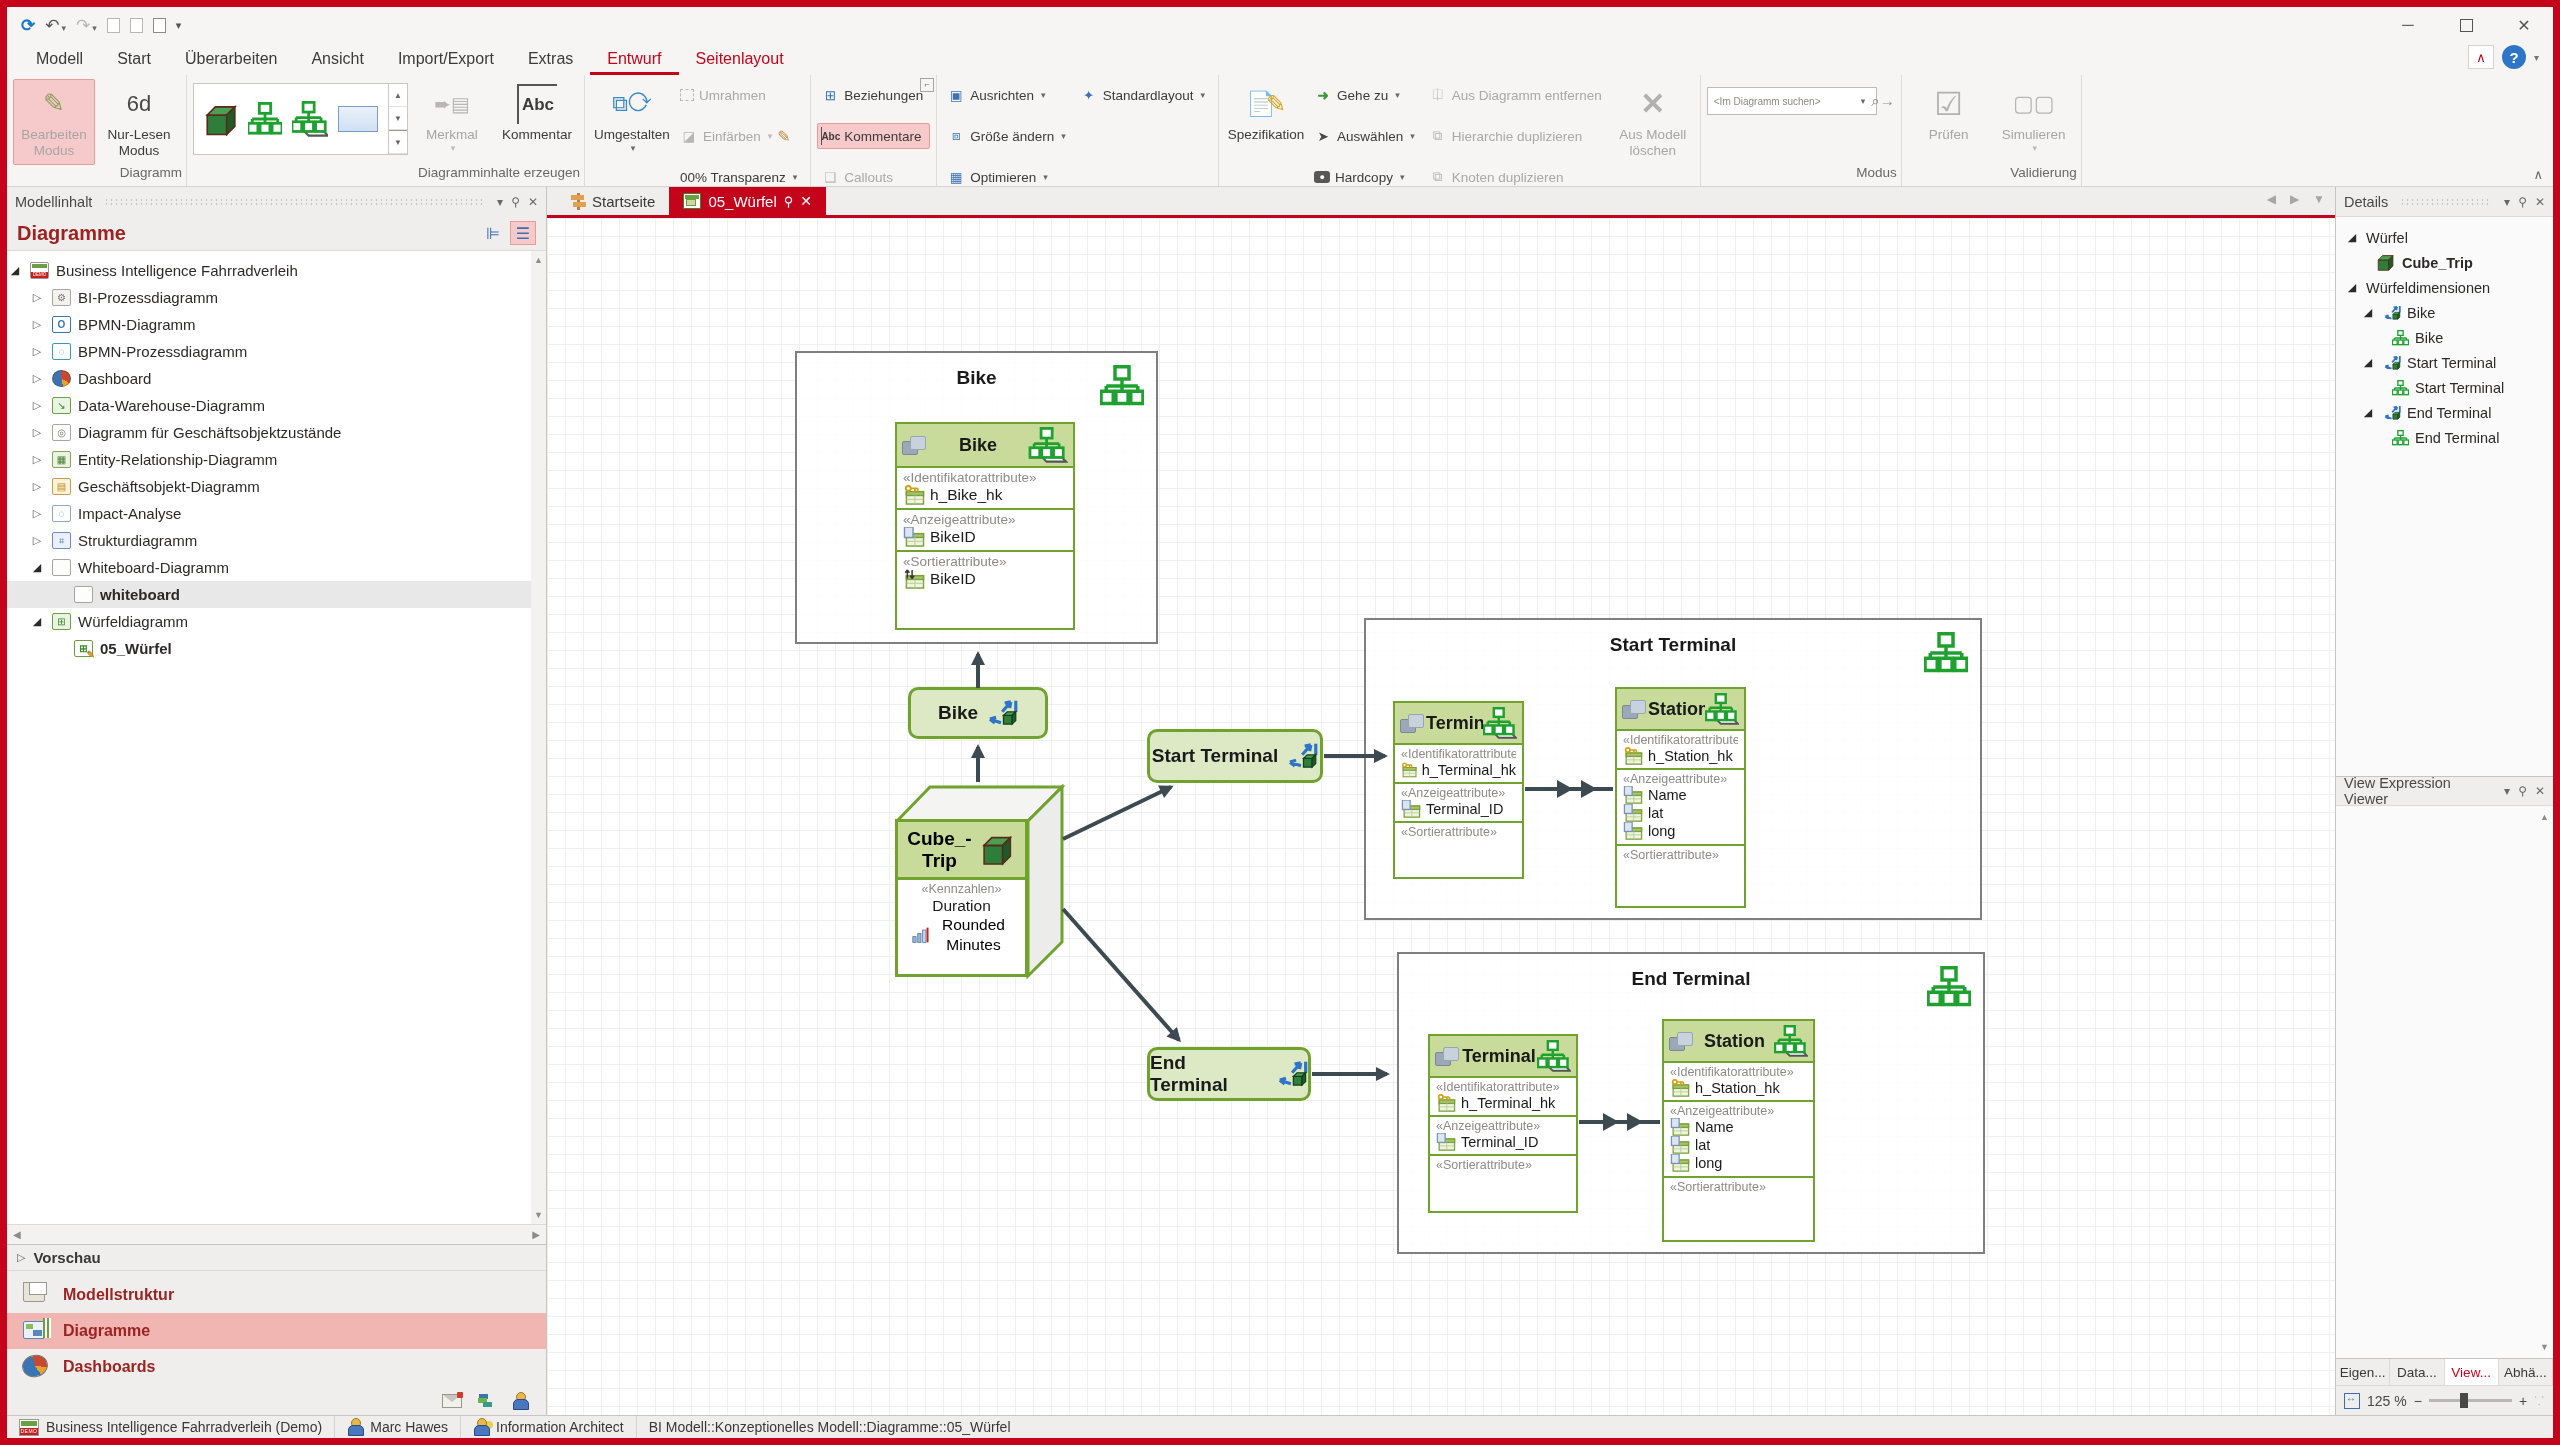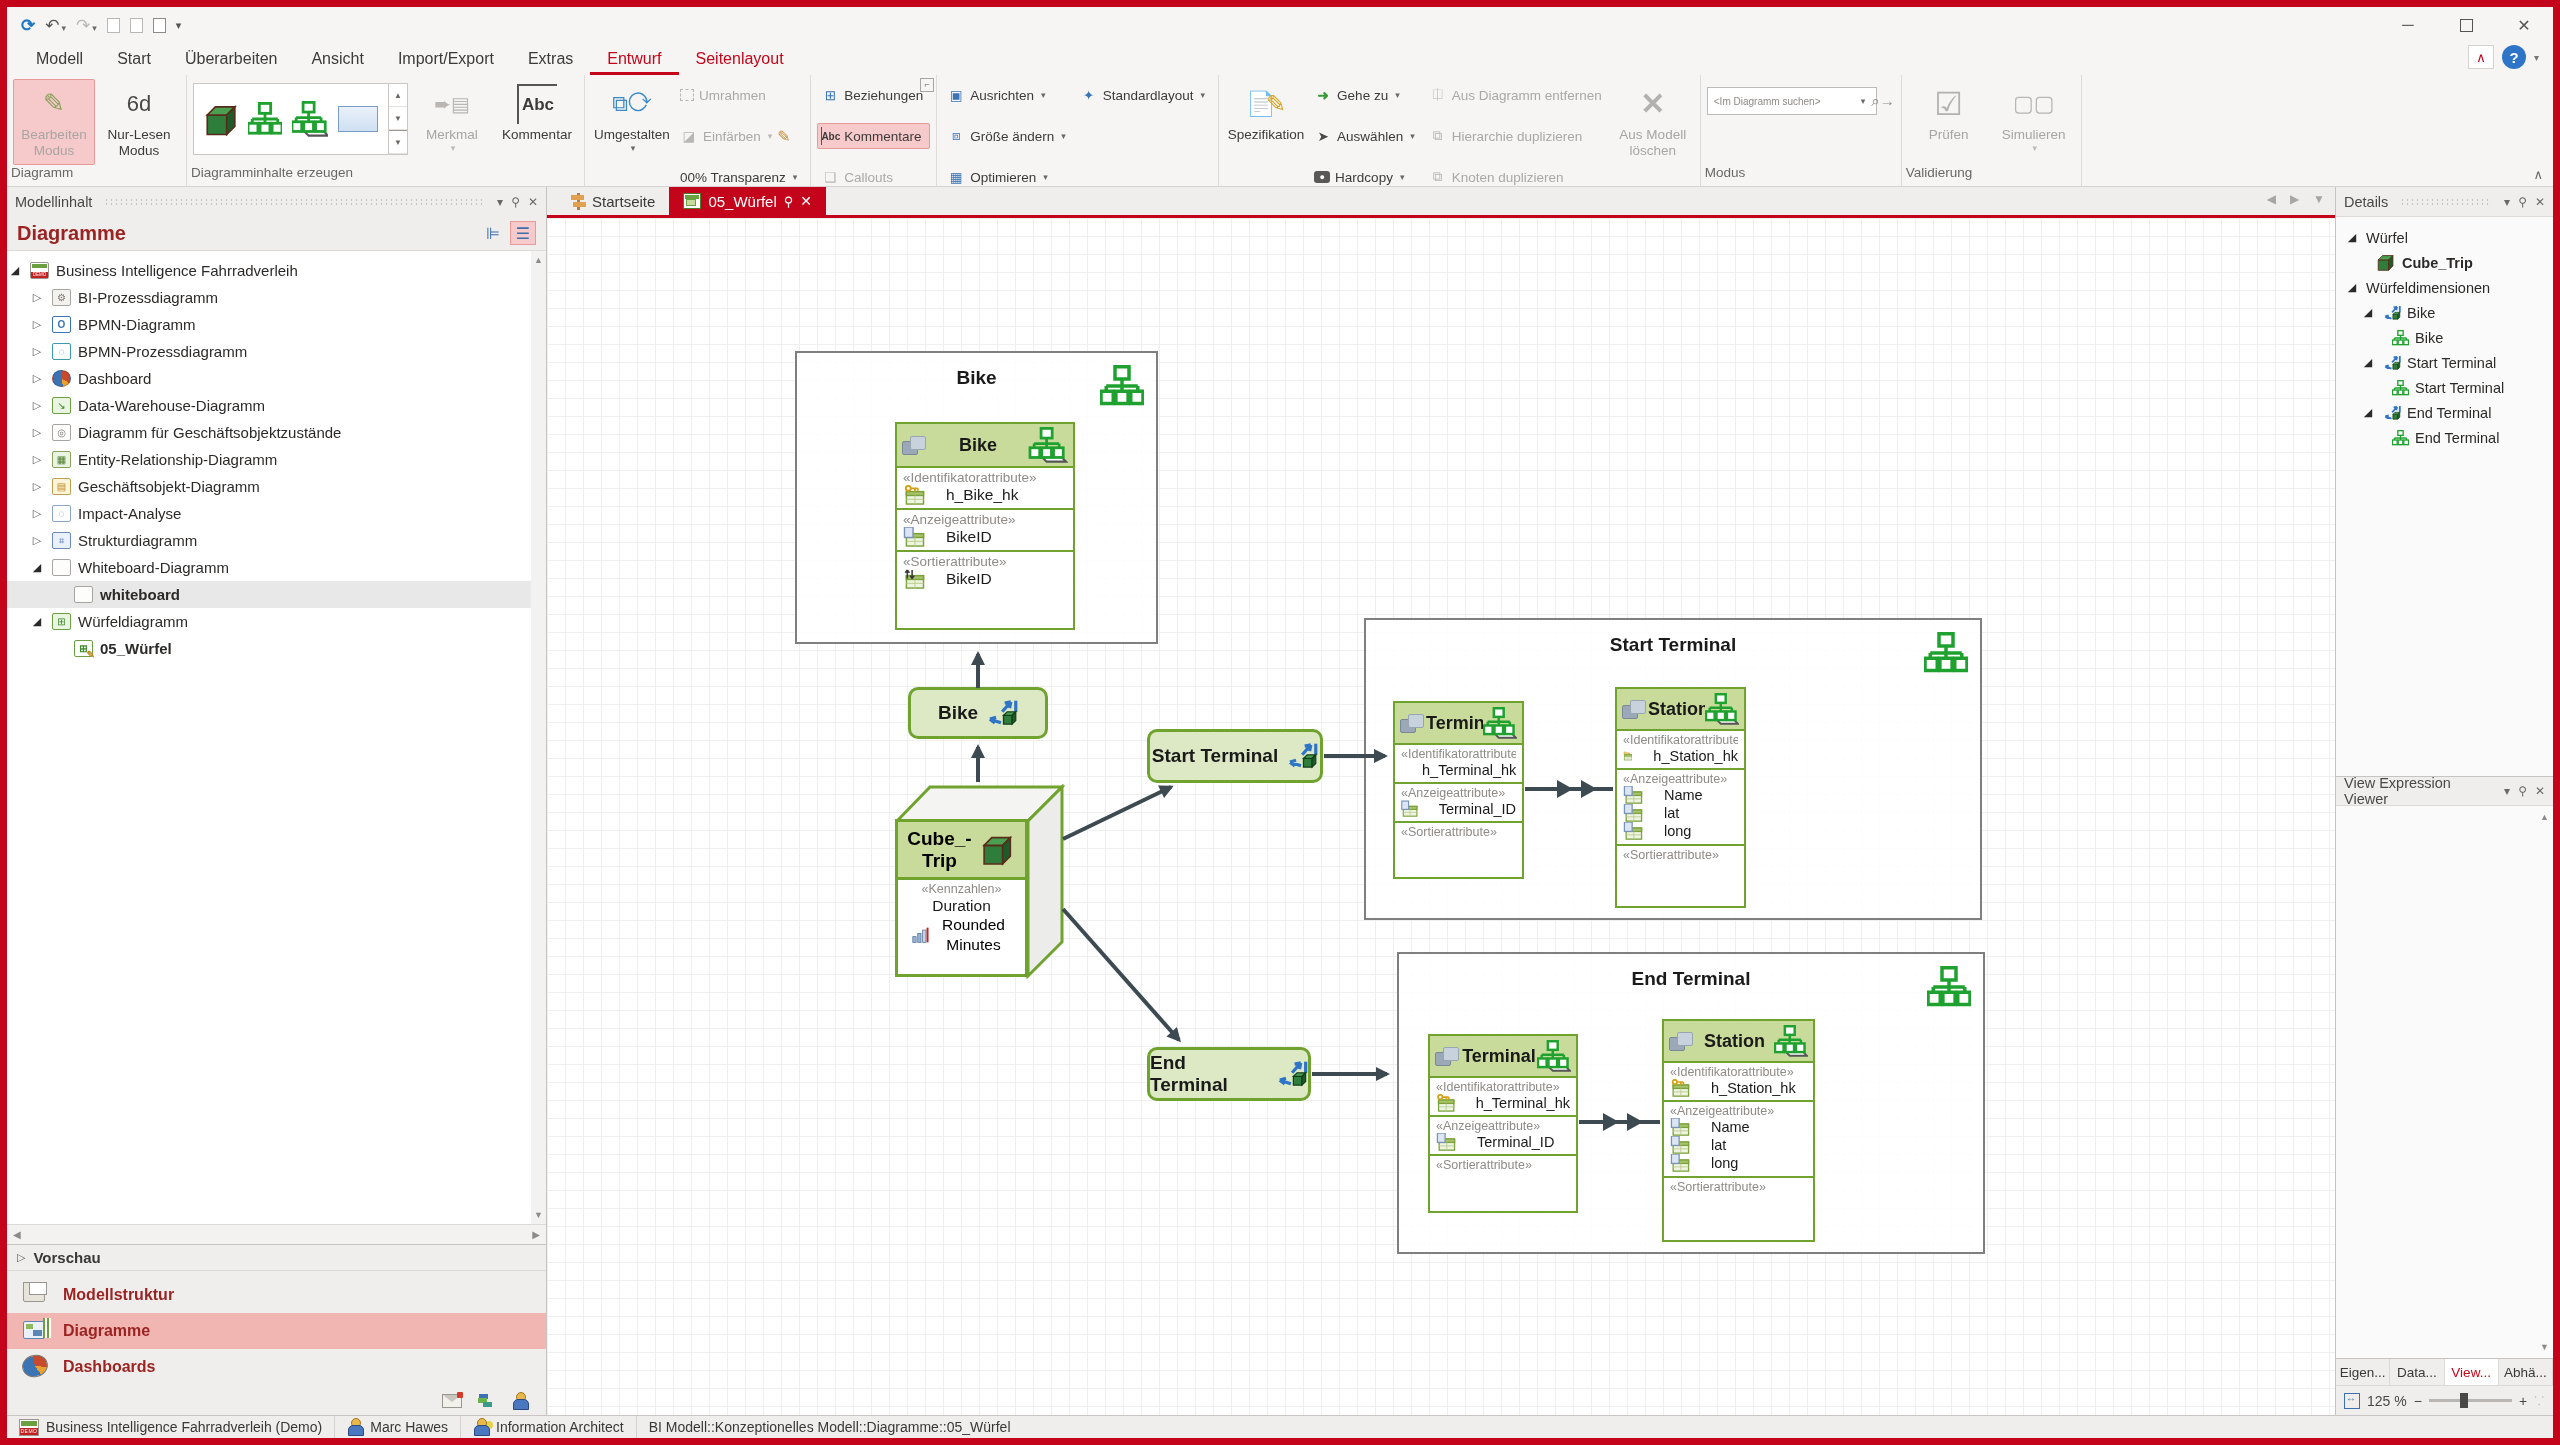--- a/index.html
+++ b/index.html
@@ -30,21 +30,21 @@
 .rtab.active{color:var(--red);border-bottom:3px solid var(--red);padding-bottom:4px}
 .rtab.context{color:var(--red)}
 .rtabs-right{position:absolute;right:14px;top:2px;display:flex;gap:8px;align-items:center}
 .pinup{border:1px solid #d5d2cf;background:#fff;color:var(--red);font-size:13px;width:26px;height:24px;display:flex;align-items:center;justify-content:center;cursor:pointer}
 .helpb{width:24px;height:24px;border-radius:50%;background:#2e75c8;color:#fff;font-weight:bold;font-size:15px;display:flex;align-items:center;justify-content:center;cursor:pointer}
 .helpdd{color:#777;font-size:10px}
 
 .ribbon{height:112px;background:var(--chrome2);border-bottom:1px solid var(--bd);display:flex;flex:0 0 auto;position:relative}
 .rg{display:flex;flex-direction:column;border-right:1px solid #dedbd8;padding:2px 4px 0}
 .rg-body{flex:1;display:flex;align-items:stretch;gap:3px;padding:2px 2px 0}
-.rg-label{height:21px;text-align:left;font-size:13.5px;color:#6b6764;position:relative}
+.rg-label{height:21px;text-align:right;font-size:13.5px;color:#6b6764;position:relative}
 .rbtn-lg{width:82px;display:flex;flex-direction:column;align-items:center;justify-content:flex-start;padding-top:4px;font-size:13.5px;color:#3d3b39;text-align:center;line-height:1.15;cursor:pointer;border:1px solid transparent;border-radius:2px}
 .rbtn-lg .ico{height:40px;display:flex;align-items:center;justify-content:center;margin-bottom:3px}
 .rbtn-lg.sel{background:var(--pink);border-color:var(--pinkbd)}
 .rbtn-lg.off{color:#a8a5a2}
 .smcol{display:flex;flex-direction:column;justify-content:flex-start;gap:15px;padding-top:3px}
 .rbtn-sm{display:flex;align-items:center;gap:5px;font-size:13.5px;color:#3d3b39;padding:2px 6px 2px 3px;height:26px;cursor:pointer;border:1px solid transparent;border-radius:2px;white-space:nowrap}
 .rbtn-sm.sel{background:var(--pink);border-color:var(--pinkbd)}
 .rbtn-sm.off{color:#aba8a5}
 .dd{font-size:9px;color:#6b6764;margin-left:2px}
 .off .dd{color:#bcb9b6}
@@ -138,21 +138,21 @@
 .cont{position:absolute;border:2.5px solid #7f7f7f;background:rgba(255,255,255,.85)}
 .cont .ctitle{text-align:center;font-size:19px;font-weight:bold;color:#1a1a1a;margin-top:14px}
 .cont .chier{position:absolute;right:12px;top:12px}
 
 .entity{position:absolute;border:2.5px solid var(--grn);background:#fff;display:flex;flex-direction:column}
 .e-head{background:var(--grnhd);border-bottom:2.5px solid var(--grn);display:flex;align-items:center;padding:3px 5px;flex:0 0 44px}
 .e-name{flex:1;text-align:center;font-size:18px;font-weight:bold;color:#1a1a1a;overflow:hidden}
 .e-sec{border-bottom:2.5px solid var(--grn);padding:2px 6px 3px}
 .e-sec:last-child{border-bottom:none;flex:1}
 .stereo{font-size:12.5px;color:#8d8a87;white-space:nowrap;overflow:hidden}
-.attr{display:flex;align-items:center;gap:21px;font-size:15.5px;color:#1a1a1a;line-height:1.25;white-space:nowrap;overflow:hidden}
+.attr{display:flex;align-items:center;gap:5px;font-size:15.5px;color:#1a1a1a;line-height:1.25;white-space:nowrap;overflow:hidden}
 .winic{width:26px;height:20px;position:relative;flex:0 0 auto}
 .winic:before{content:"";position:absolute;left:0;top:6px;width:14px;height:12px;background:#9aa8b8;border:1px solid #7a8898;border-radius:2px}
 .winic:after{content:"";position:absolute;left:8px;top:1px;width:14px;height:12px;background:#c8d2dc;border:1px solid #98a6b4;border-radius:2px}
 
 .node{position:absolute;border:3px solid var(--grn);border-radius:10px;background:var(--grnnode2);display:flex;align-items:center;justify-content:center;gap:6px;font-size:19px;font-weight:bold;color:#1a1a1a}
 
 .cubefront{position:absolute;border:3px solid var(--grn);background:#fff;display:flex;flex-direction:column}
 .cubehead{background:var(--grnhd);border-bottom:3px solid var(--grn);flex:0 0 58px;display:flex;align-items:center;justify-content:center;gap:8px}
 .cubehead .nm{font-size:19px;font-weight:bold;line-height:1.15;text-align:center}
 .cubebody{flex:1;padding:2px 4px;text-align:center}

